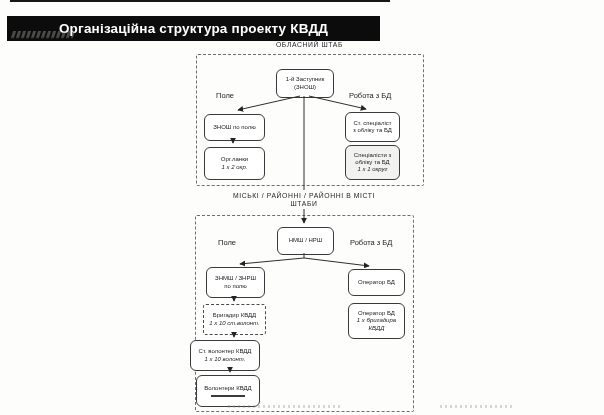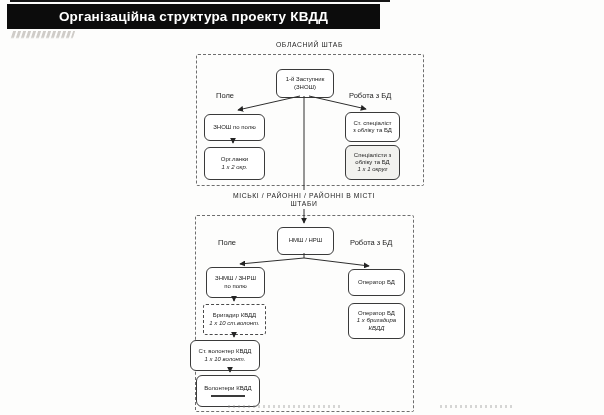--- a/index.html
+++ b/index.html
@@ -2,21 +2,21 @@
 <html><head>
 <meta charset="utf-8">
 <style>
   html,body{margin:0;padding:0;background:#fff;}
   #canvas{
     position:relative;width:604px;height:415px;background:#fdfdfc;overflow:hidden;
     font-family:"Liberation Sans", sans-serif;color:#222;
   }
   .topline{position:absolute;left:10px;top:0;width:380px;height:2px;background:#161616;}
   .title-bar{
-    position:absolute;left:8px;top:5px;width:371px;height:23px;background:#0c0c0c;
+    position:absolute;left:8px;top:17px;width:371px;height:23px;background:#0c0c0c;
     color:#fff;font-weight:bold;font-size:13.5px;display:flex;align-items:center;justify-content:center;
     letter-spacing:.2px;box-shadow:0 0 0 1px #0c0c0c;
   }
   .smudge{
     position:absolute;left:12px;top:31px;width:62px;height:7px;opacity:.45;transform:skewX(-18deg);
     background:repeating-linear-gradient(90deg,#9a958c 0 3px,transparent 3px 5px);
     filter:blur(.6px);
   }
   .artifact{
     position:absolute;height:3px;opacity:.35;

